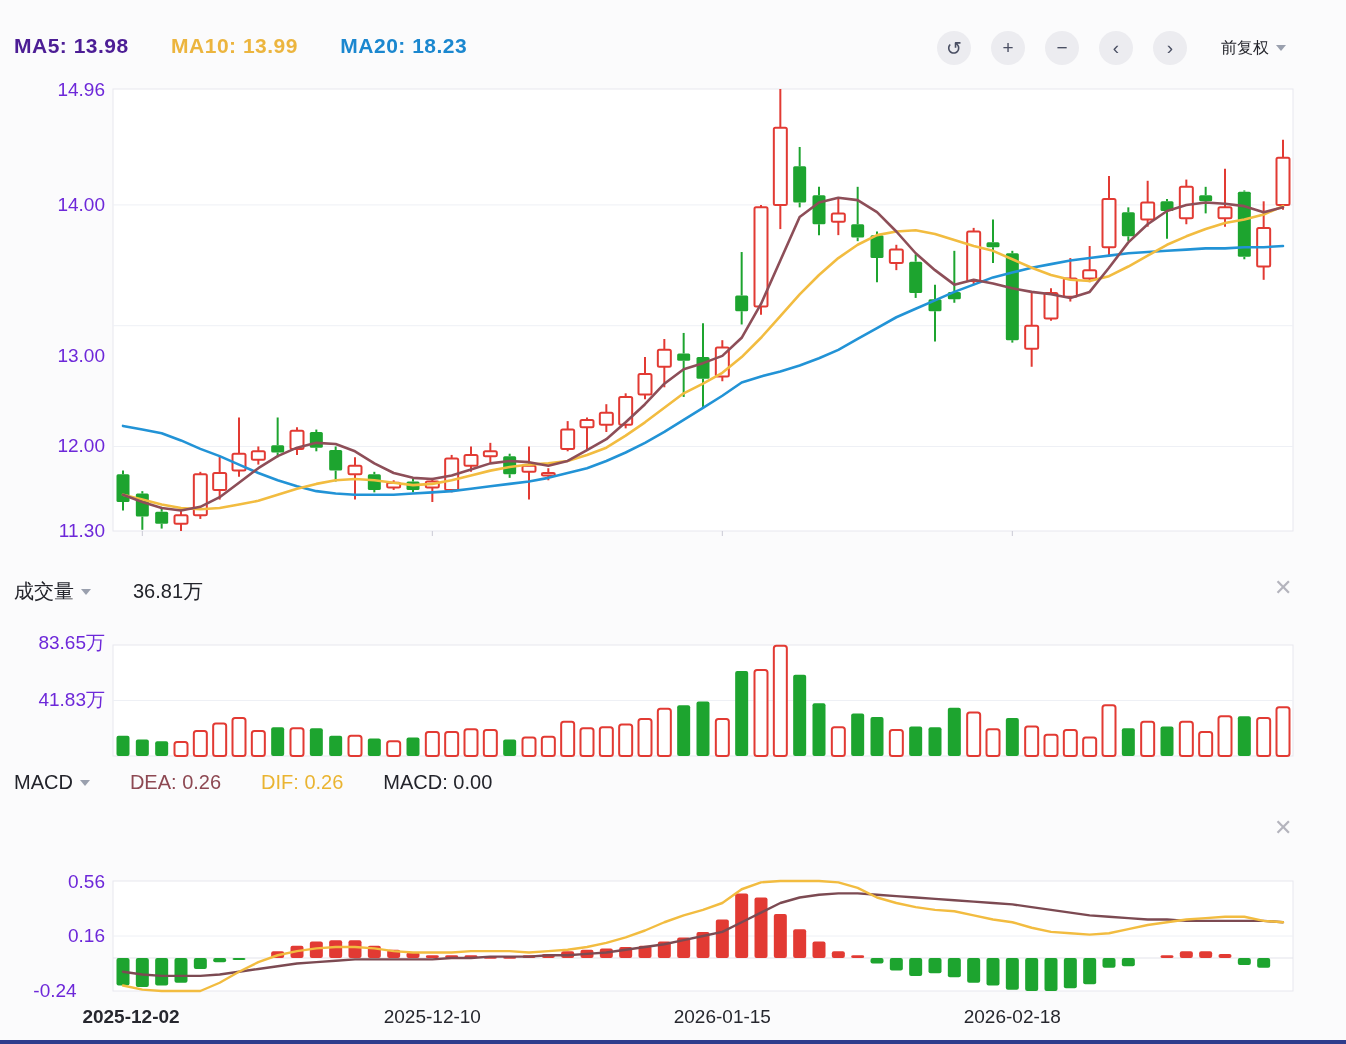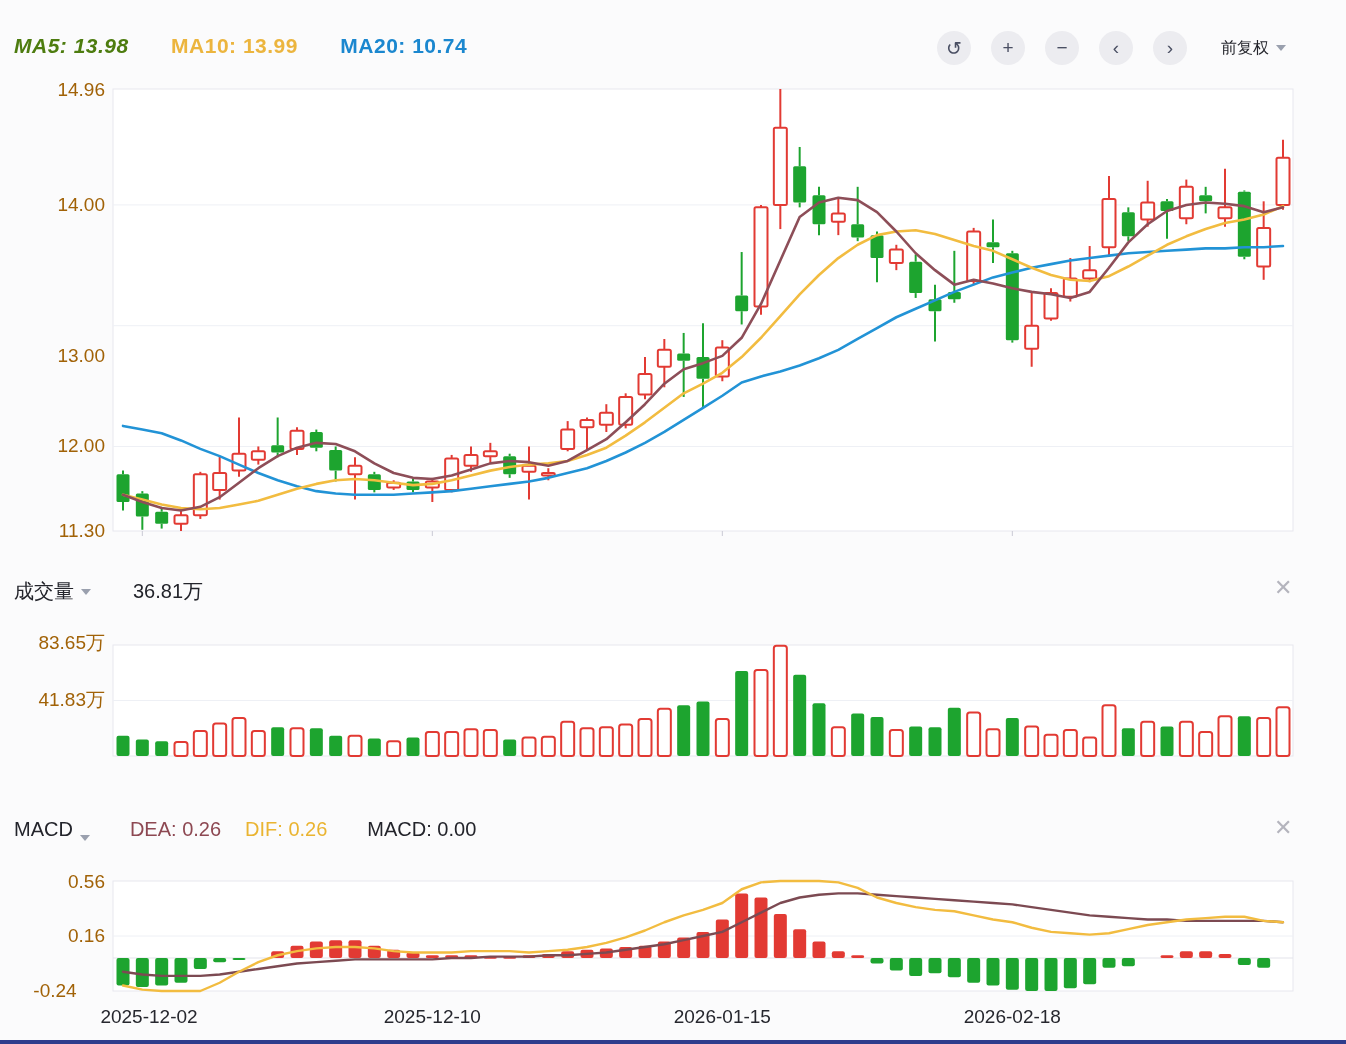--- a/index.html
+++ b/index.html
@@ -7,30 +7,30 @@
        font-family:"Liberation Sans",sans-serif;overflow:hidden;}
   #chart-svg{position:absolute;left:0;top:0;}
   .legend-row{position:absolute;left:14px;top:34px;font-size:21px;font-weight:bold;letter-spacing:.5px;}
   .legend-row span{margin-right:36px;}
   .toolbar{position:absolute;right:60px;top:31px;display:flex;align-items:center;gap:20px;}
   .tool-btn{width:34px;height:34px;border-radius:50%;background:#ececf0;color:#4a4f63;
             display:flex;align-items:center;justify-content:center;font-size:19px;cursor:pointer;user-select:none;}
   .adjust{display:flex;align-items:center;font-size:16px;color:#23242b;cursor:pointer;margin-left:14px;}
   .caret{width:0;height:0;border-left:5px solid transparent;border-right:5px solid transparent;
          border-top:6px solid #9aa0ae;margin-left:7px;display:inline-block;}
-  .axis-label{position:absolute;font-size:19px;color:#a16207;transform:translateY(-50%);
+  .axis-label{position:absolute;font-size:19px;color:#6d28d9;transform:translateY(-50%);
               text-align:right;width:100px;}
   .x-label{position:absolute;font-size:19px;color:#26272e;transform:translateX(-50%);}
   .pane-header{position:absolute;font-size:20px;color:#23242b;display:flex;align-items:center;}
   .pane-header .val{margin-left:42px;}
   .close-x{position:absolute;color:#b4b4bd;font-size:22px;cursor:pointer;line-height:1;}
   .dea{color:#8d4852;margin-left:40px;}
-  .dif{color:#eab431;margin-left:24px;}
+  .dif{color:#eab431;margin-left:40px;}
   .macdv{color:#23242b;margin-left:40px;}
-  .ma5t{color:#4d7c0f;font-style:italic;}
+  .ma5t{color:#4c1d95;}
   .ma10t{color:#ecb53e;}
   .ma20t{color:#1b87cf;}
   .bottom-bar{position:absolute;left:0;bottom:0;width:1346px;height:4px;background:#2e3c8c;}
 </style>
 </head>
 <body>
 
 <svg id="chart-svg" width="1346" height="1044">
     <rect x="113" y="89" width="1180" height="442" fill="#fff" stroke="#e7e7ee"></rect>
     <line x1="113" y1="204.9344262295083" x2="1293" y2="204.9344262295083" stroke="#eef0f5" stroke-width="1"></line>
@@ -350,21 +350,21 @@
     <rect x="1218.5" y="953.875" width="13" height="4.125" fill="#e23a33" rx="2"></rect>
     <rect x="1237.8333333333333" y="958" width="13" height="6.875" fill="#1da42f" rx="2"></rect>
     <rect x="1257.1666666666665" y="958" width="13" height="9.625" fill="#1da42f" rx="2"></rect>
     <polyline points="123,971.75 142.33333333333334,974.5 161.66666666666666,975.875 181,975.875 200.33333333333331,975.875 219.66666666666666,974.5 239,971.75 258.3333333333333,969 277.66666666666663,966.25 297,963.5 316.3333333333333,962.125 335.66666666666663,960.75 355,959.375 374.3333333333333,959.375 393.66666666666663,959.375 413,959.375 432.3333333333333,959.375 451.66666666666663,958 471,958 490.3333333333333,956.625 509.66666666666663,956.625 529,956.625 548.3333333333333,955.25 567.6666666666666,955.25 587,953.875 606.3333333333333,952.5 625.6666666666666,949.75 645,947 664.3333333333333,944.25 683.6666666666666,940.125 703,936 722.3333333333333,931.875 741.6666666666666,922.25 761,912.625 780.3333333333333,903 799.6666666666666,897.5 819,894.75 838.3333333333333,893.375 857.6666666666666,893.375 877,894.75 896.3333333333333,896.125 915.6666666666666,897.5 935,898.875 954.3333333333333,900.25 973.6666666666666,901.625 993,903 1012.3333333333333,904.375 1031.6666666666665,907.125 1051,909.875 1070.3333333333333,912.625 1089.6666666666665,915.375 1109,916.75 1128.3333333333333,918.125 1147.6666666666665,919.5 1167,919.5 1186.3333333333333,920.875 1205.6666666666665,920.875 1225,920.875 1244.3333333333333,920.875 1263.6666666666665,920.875 1283,922.25" fill="none" stroke="#7c4a52" stroke-width="2.4" stroke-linejoin="round" stroke-linecap="round"></polyline>
     <polyline points="123,985.5 142.33333333333334,989.625 161.66666666666666,991 181,991 200.33333333333331,991 219.66666666666666,982.75 239,971.75 258.3333333333333,962.125 277.66666666666663,955.25 297,951.125 316.3333333333333,948.375 335.66666666666663,947 355,947 374.3333333333333,948.375 393.66666666666663,951.125 413,952.5 432.3333333333333,952.5 451.66666666666663,952.5 471,951.125 490.3333333333333,951.125 509.66666666666663,951.125 529,952.5 548.3333333333333,951.125 567.6666666666666,949.75 587,947 606.3333333333333,942.875 625.6666666666666,937.375 645,930.5 664.3333333333333,922.25 683.6666666666666,915.375 703,909.875 722.3333333333333,903 741.6666666666666,889.25 761,882.375 780.3333333333333,881 799.6666666666666,881 819,881 838.3333333333333,882.375 857.6666666666666,887.875 877,897.5 896.3333333333333,903 915.6666666666666,907.125 935,909.875 954.3333333333333,911.25 973.6666666666666,915.375 993,919.5 1012.3333333333333,922.25 1031.6666666666665,927.75 1051,931.875 1070.3333333333333,933.25 1089.6666666666665,934.625 1109,933.25 1128.3333333333333,929.125 1147.6666666666665,925 1167,922.25 1186.3333333333333,919.5 1205.6666666666665,918.125 1225,916.75 1244.3333333333333,916.75 1263.6666666666665,920.875 1283,922.25" fill="none" stroke="#f2bc40" stroke-width="2.4" stroke-linejoin="round" stroke-linecap="round"></polyline>
   </svg>
 
 <div class="legend-row">
   <span class="ma5t">MA5: 13.98</span>
   <span class="ma10t">MA10: 13.99</span>
-  <span class="ma20t">MA20: 10.74</span>
+  <span class="ma20t">MA20: 18.23</span>
 </div>
 
 <div class="toolbar">
   <div class="tool-btn">↺</div>
   <div class="tool-btn">+</div>
   <div class="tool-btn">−</div>
   <div class="tool-btn">‹</div>
   <div class="tool-btn">›</div>
   <div class="adjust">
     <span>前复权</span>
@@ -384,33 +384,33 @@
   <span>成交量</span>
   <span class="caret"></span>
   <span class="val">36.81万</span>
 </div>
 <div class="close-x" style="left:1274px;top:577px;">✕</div>
 <div id="vol-axis">
     <div class="axis-label" style="left: 5px; top: 643px;">83.65万</div>
     <div class="axis-label" style="left: 5px; top: 700.493px;">41.83万</div>
   </div>
 
-<div class="pane-header" style="left:14px;top:818px;align-items:flex-end;">
+<div class="pane-header" style="left:14px;top:771px;">
   <span>MACD</span>
   <span class="caret"></span>
   <span class="dea">DEA: 0.26</span>
   <span class="dif">DIF: 0.26</span>
   <span class="macdv">MACD: 0.00</span>
 </div>
 <div class="close-x" style="left:1274px;top:817px;">✕</div>
 <div id="macd-axis">
     <div class="axis-label" style="left: 5px; top: 882px;">0.56</div>
     <div class="axis-label" style="left: 5px; top: 936px;">0.16</div>
     <div class="axis-label" style="left: 5px; top: 991px; text-align: center;">-0.24</div>
   </div>
 
 <div id="x-axis">
-    <div class="x-label" style="left: 149px; top: 1006px;">2025-12-02</div>
+    <div class="x-label" style="left: 131px; top: 1006px; font-weight: bold;">2025-12-02</div>
     <div class="x-label" style="left: 432.333px; top: 1006px;">2025-12-10</div>
     <div class="x-label" style="left: 722.333px; top: 1006px;">2026-01-15</div>
     <div class="x-label" style="left: 1012.33px; top: 1006px;">2026-02-18</div>
   </div>
 <div class="bottom-bar"></div>
 
 </body></html>

